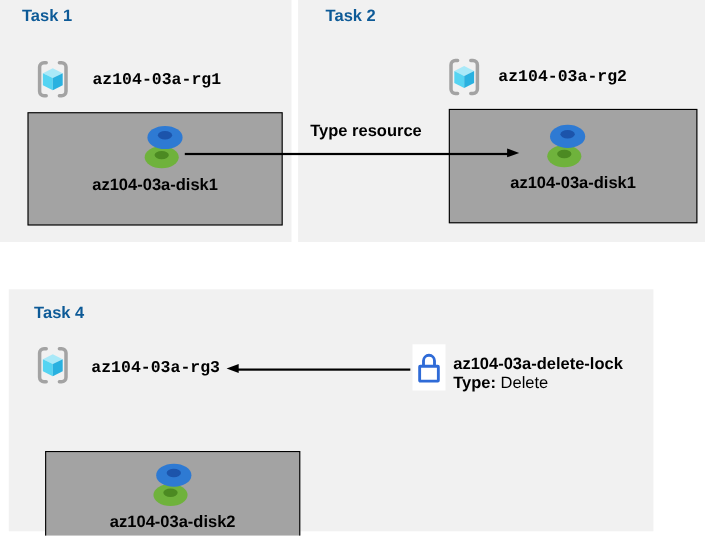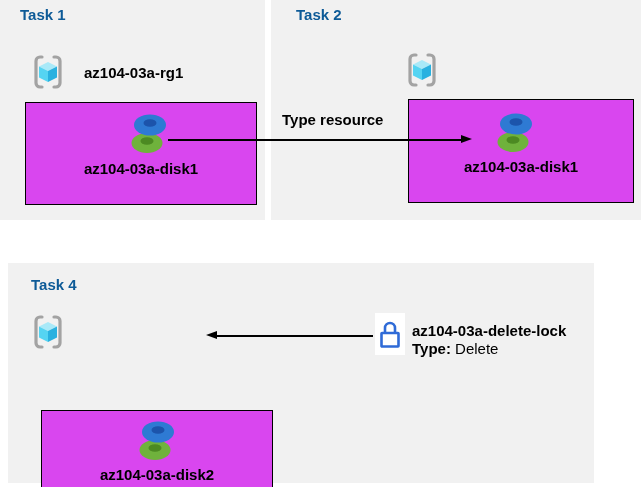--- a/index.html
+++ b/index.html
@@ -6,22 +6,22 @@
   #stage{
     position:relative;width:641px;height:487px;background:#fff;overflow:hidden;
     font-family:"Liberation Sans",sans-serif;color:#000;
   }
   .panel{position:absolute;background:var(--panel_bg);}
   #panel-task1{left:0;top:2;width:265px;height:220px;}
   #panel-task2{left:271px;top:2;width:396px;height:220px;}
   #panel-task3{left:8px;top:263px;width:586px;height:220px;}
   .task-title{position:absolute;font-size:15px;font-weight:bold;color:var(--title_blue);white-space:nowrap;}
   .rg-label,.disk-label{font-size:15px;font-weight:bold;color:#000;white-space:nowrap;}
-  .rg-label{position:absolute;}
-  .resource-box{position:absolute;background:#d946ef;border:1.5px solid #000;}
+  .rg-label{position:absolute;font-family:Liberation Mono, monospace;}
+  .resource-box{position:absolute;background:#a3a3a3;border:1.5px solid #000;}
   .disk-label{position:absolute;left:0;right:0;text-align:center;}
   .icon{position:absolute;line-height:0;}
   .bracket{stroke:var(--bracket_gray);stroke-width:3.2;fill:none;stroke-linecap:round;}
   .cube-top{fill:var(--cube_top);}
   .cube-left{fill:var(--cube_left);}
   .cube-right{fill:var(--cube_right);}
   .disk-blue{fill:var(--disk_blue);}
   .disk-blue-hole{fill:var(--disk_blue_hole);}
   .disk-green{fill:var(--disk_green);}
   .disk-green-hole{fill:var(--disk_green_hole);}
@@ -75,20 +75,21 @@
 
     <span class="icon" style="left:136px;top:51px;">
       <svg width="30" height="38" viewBox="0 0 30 38">
         <path class="bracket" d="M9 4 H7 a4 4 0 0 0 -4 4 V30 a4 4 0 0 0 4 4 H9"></path>
         <path class="bracket" d="M21 4 H23 a4 4 0 0 1 4 4 V30 a4 4 0 0 1 -4 4 H21"></path>
         <polygon class="cube-top" points="15,9 24,13.5 15,18 6,13.5"></polygon>
         <polygon class="cube-left" points="6,13.5 15,18 15,29 6,24.5"></polygon>
         <polygon class="cube-right" points="24,13.5 15,18 15,29 24,24.5"></polygon>
       </svg>
     </span>
+    <div class="rg-label" style="left:182px;top:62px;">az104-03a-rg2</div>
 
     <div class="move-label" style="left:11px;top:111px;">Type resource</div>
 
     <div class="resource-box" style="left:137px;top:99px;width:224px;height:102px;">
       <span class="icon" style="left:88px;top:12px;">
         <svg width="36" height="42" viewBox="0 0 36 42">
           <ellipse class="disk-green" cx="16" cy="30" rx="15.5" ry="10"></ellipse>
           <ellipse class="disk-green-hole" cx="16" cy="28" rx="6.5" ry="3.8"></ellipse>
           <ellipse class="disk-blue" cx="19" cy="12" rx="16" ry="10.5"></ellipse>
           <ellipse class="disk-blue-hole" cx="19" cy="10" rx="6.5" ry="3.8"></ellipse>
@@ -106,20 +107,21 @@
 
     <span class="icon" style="left:25px;top:50px;">
       <svg width="30" height="38" viewBox="0 0 30 38">
         <path class="bracket" d="M9 4 H7 a4 4 0 0 0 -4 4 V30 a4 4 0 0 0 4 4 H9"></path>
         <path class="bracket" d="M21 4 H23 a4 4 0 0 1 4 4 V30 a4 4 0 0 1 -4 4 H21"></path>
         <polygon class="cube-top" points="15,9 24,13.5 15,18 6,13.5"></polygon>
         <polygon class="cube-left" points="6,13.5 15,18 15,29 6,24.5"></polygon>
         <polygon class="cube-right" points="24,13.5 15,18 15,29 24,24.5"></polygon>
       </svg>
     </span>
+    <div class="rg-label" style="left:75px;top:63px;">az104-03a-rg3</div>
 
     <div class="resource-box" style="left:33px;top:99px;width:230px;height:101px;margin-top:48px;">
       <span class="icon" style="left:97px;top:9px;">
         <svg width="36" height="42" viewBox="0 0 36 42">
           <ellipse class="disk-green" cx="16" cy="30" rx="15.5" ry="10"></ellipse>
           <ellipse class="disk-green-hole" cx="16" cy="28" rx="6.5" ry="3.8"></ellipse>
           <ellipse class="disk-blue" cx="19" cy="12" rx="16" ry="10.5"></ellipse>
           <ellipse class="disk-blue-hole" cx="19" cy="10" rx="6.5" ry="3.8"></ellipse>
         </svg>
       </span>

